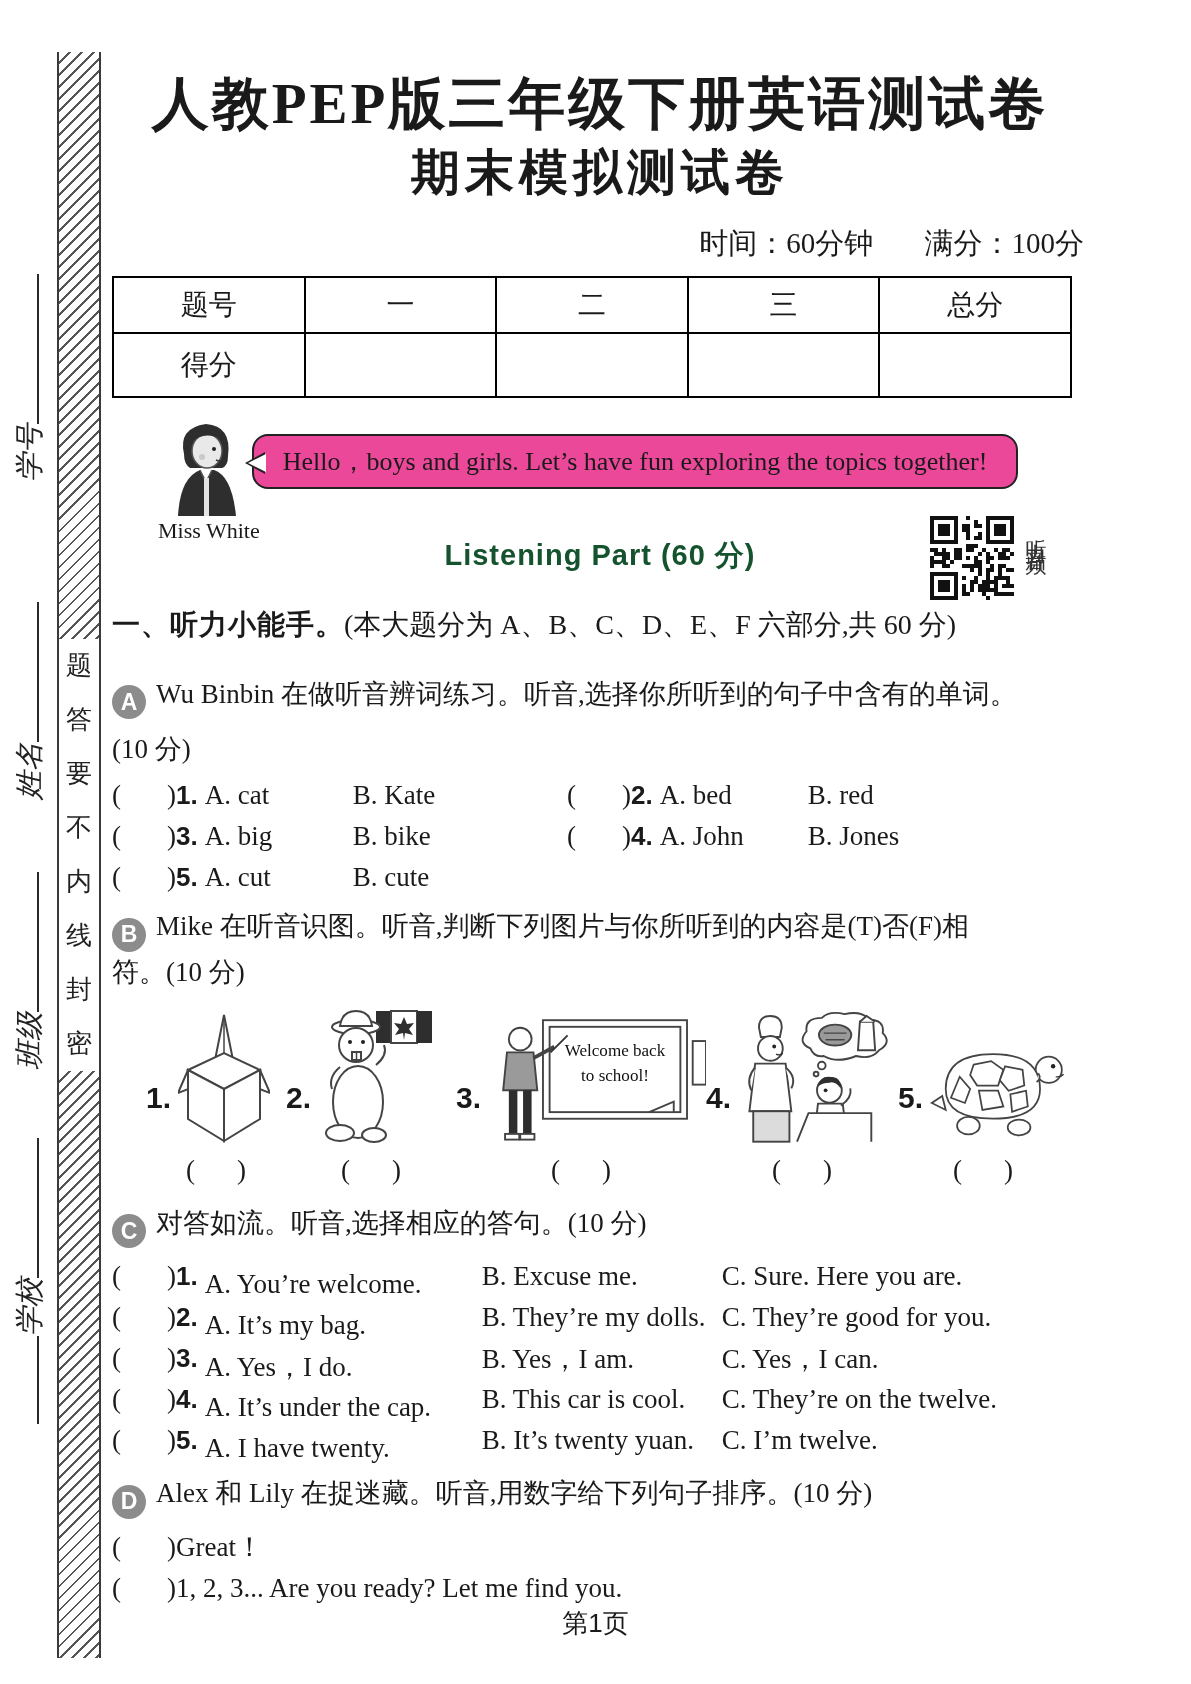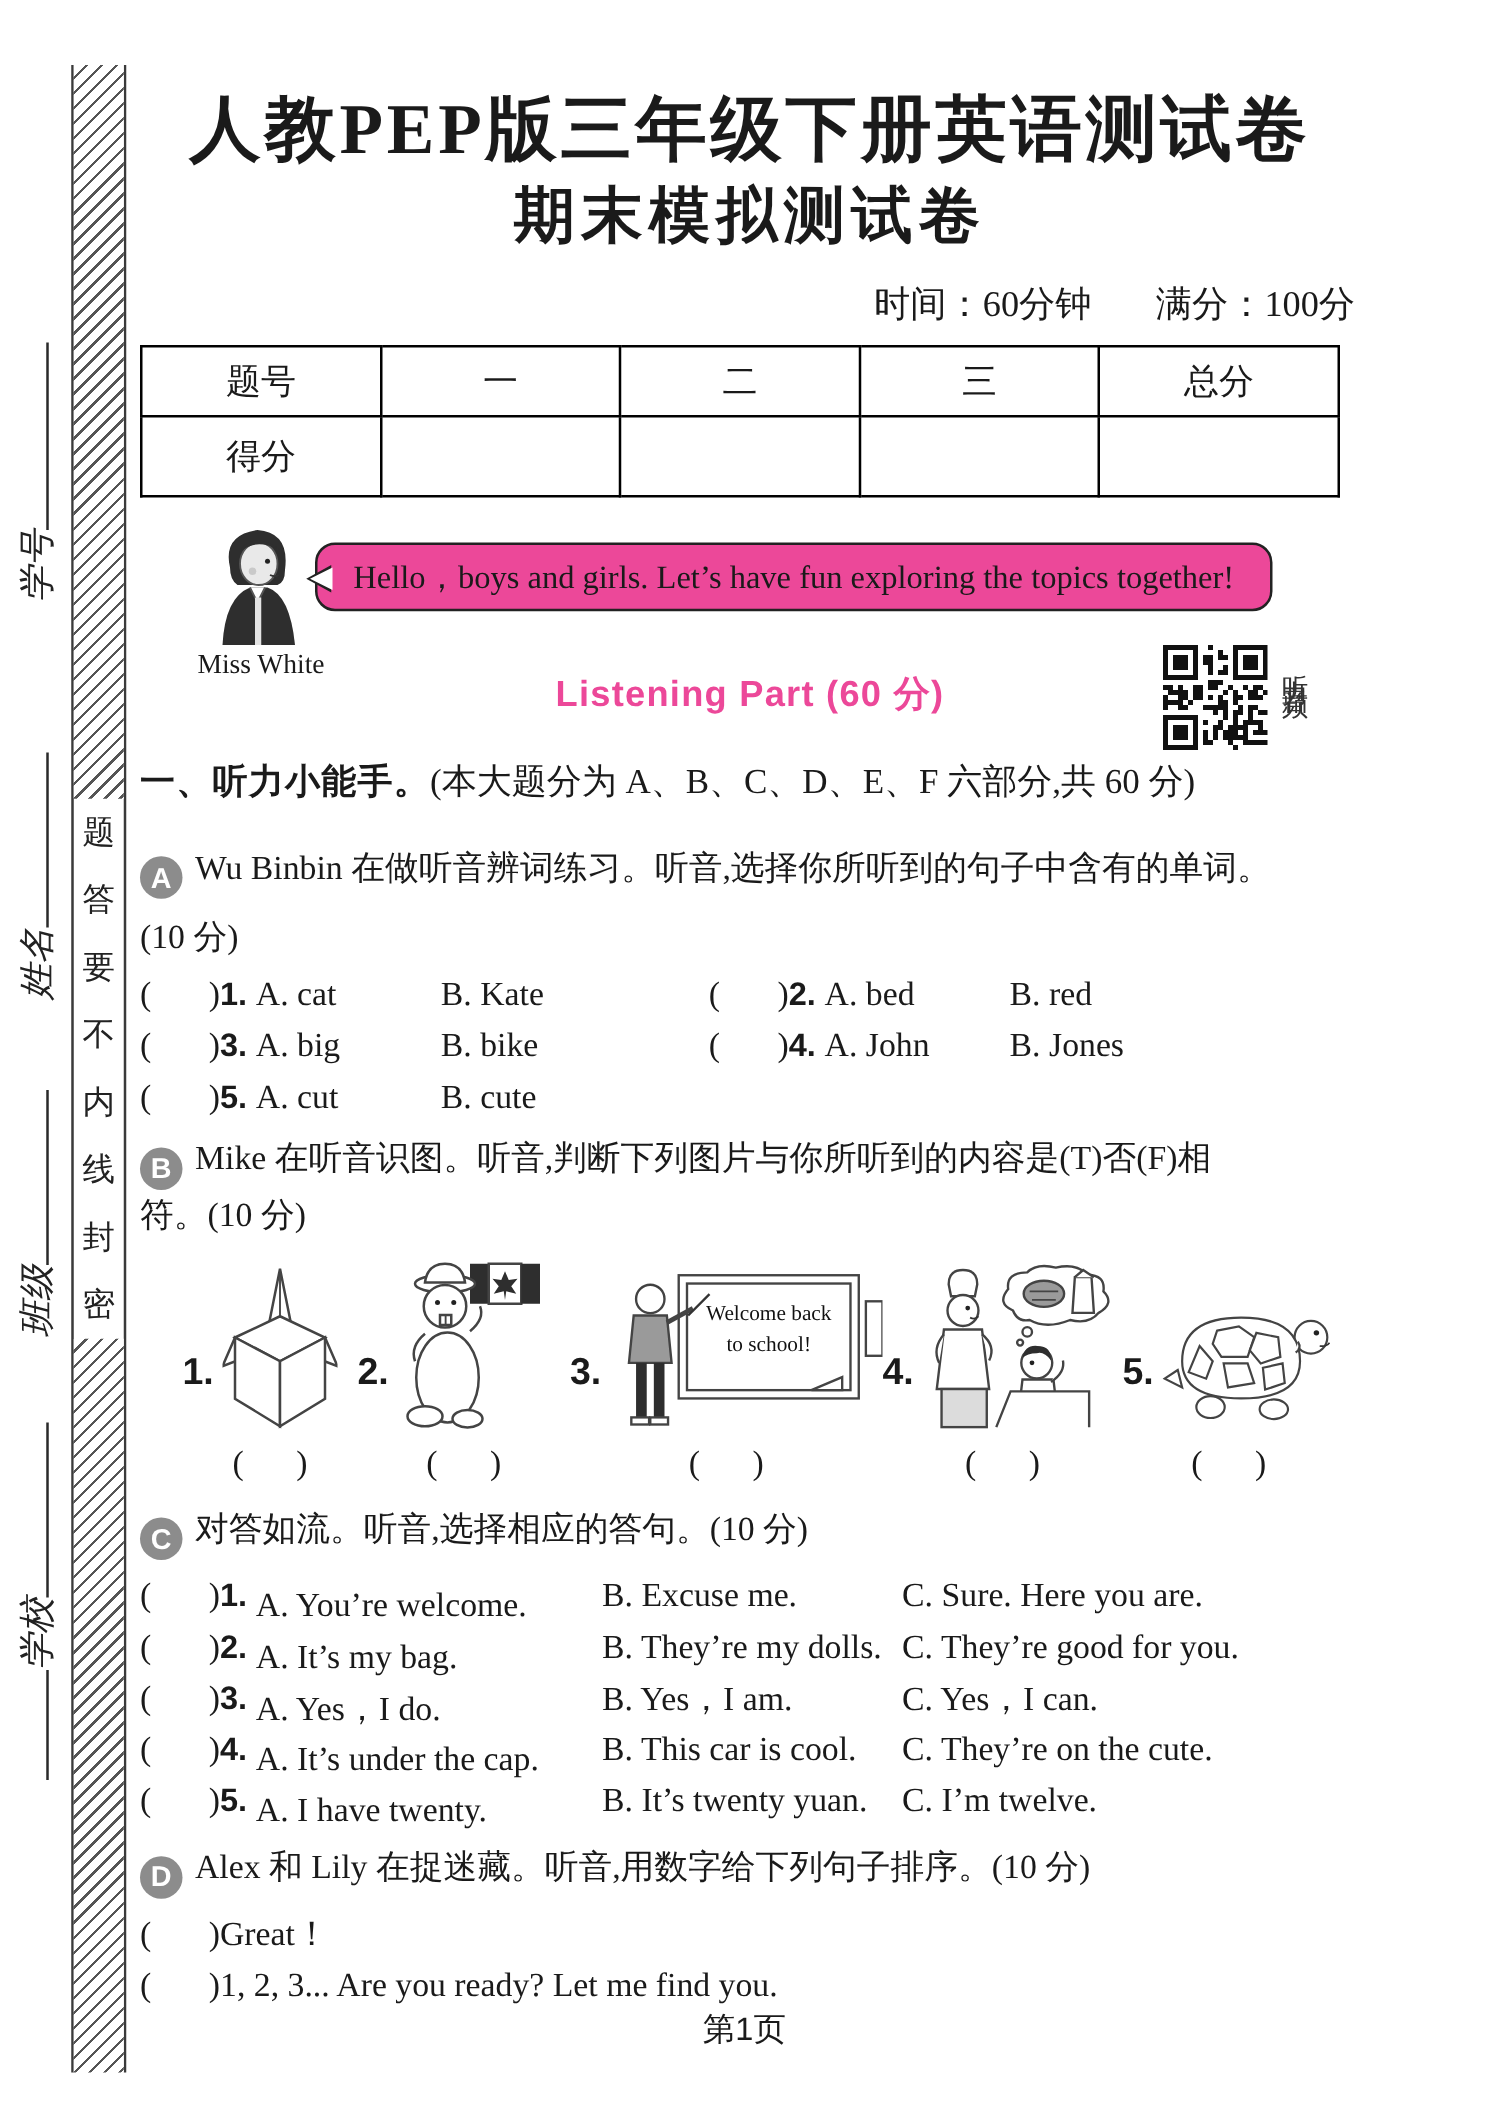--- a/index.html
+++ b/index.html
@@ -32,21 +32,21 @@
   .teacher-row{position:relative;height:106px;margin-top:20px;}
   .avatar{position:absolute;left:54px;top:-2px;}
   .mw{position:absolute;left:46px;top:100px;font-size:22px;}
   .bubble{position:absolute;left:140px;top:16px;width:742px;border:2px solid #222;
           border-radius:16px;padding:8px 10px;font-size:26px;text-align:center;background:#ec4899;}
   .bubble:before{content:"";position:absolute;left:-20px;top:16px;
     border:11px solid transparent;border-right:20px solid #222;}
   .bubble:after{content:"";position:absolute;left:-15px;top:18px;
     border:9px solid transparent;border-right:18px solid #fff;}
   .lp-heading{text-align:center;font-size:29px;font-weight:bold;margin-top:12px;
-              color:#ec4899;letter-spacing:1px;}
+              color:#14532d;letter-spacing:1px;}
   .qr-abs{position:absolute;top:516px;left:818px;}
   .qr-cap{position:absolute;top:522px;left:910px;writing-mode:vertical-rl;
           font-size:21px;letter-spacing:5px;color:#333;}
 
   .sec-h{margin-top:30px;font-size:28px;}
   .sec-h b{letter-spacing:1px;}
   :root{--badge:#8c8c8c;}
   .badge{display:inline-flex;width:34px;height:34px;border-radius:50%;background:var(--badge);
          color:#fff;font-weight:bold;font-size:23px;align-items:center;justify-content:center;
          margin-right:10px;vertical-align:-7px;font-family:"Liberation Sans",sans-serif;}
@@ -389,21 +389,21 @@
       </div>
       <div class="qline">
         <span class="pu">
             <span>(</span>
             <span class="pgap"></span>
             <span>)</span>
           </span>
           <span class="qnum">4.</span>
         <span class="oA">A. It’s under the cap.</span>
         <span class="oB">B. This car is cool.</span>
-        <span class="oC">C. They’re on the cute.</span>
+        <span class="oC">C. They’re on the twelve.</span>
       </div>
       <div class="qline">
         <span class="pu">
             <span>(</span>
             <span class="pgap"></span>
             <span>)</span>
           </span>
           <span class="qnum">5.</span>
         <span class="oA">A. I have twenty.</span>
         <span class="oB">B. It’s twenty yuan.</span>

